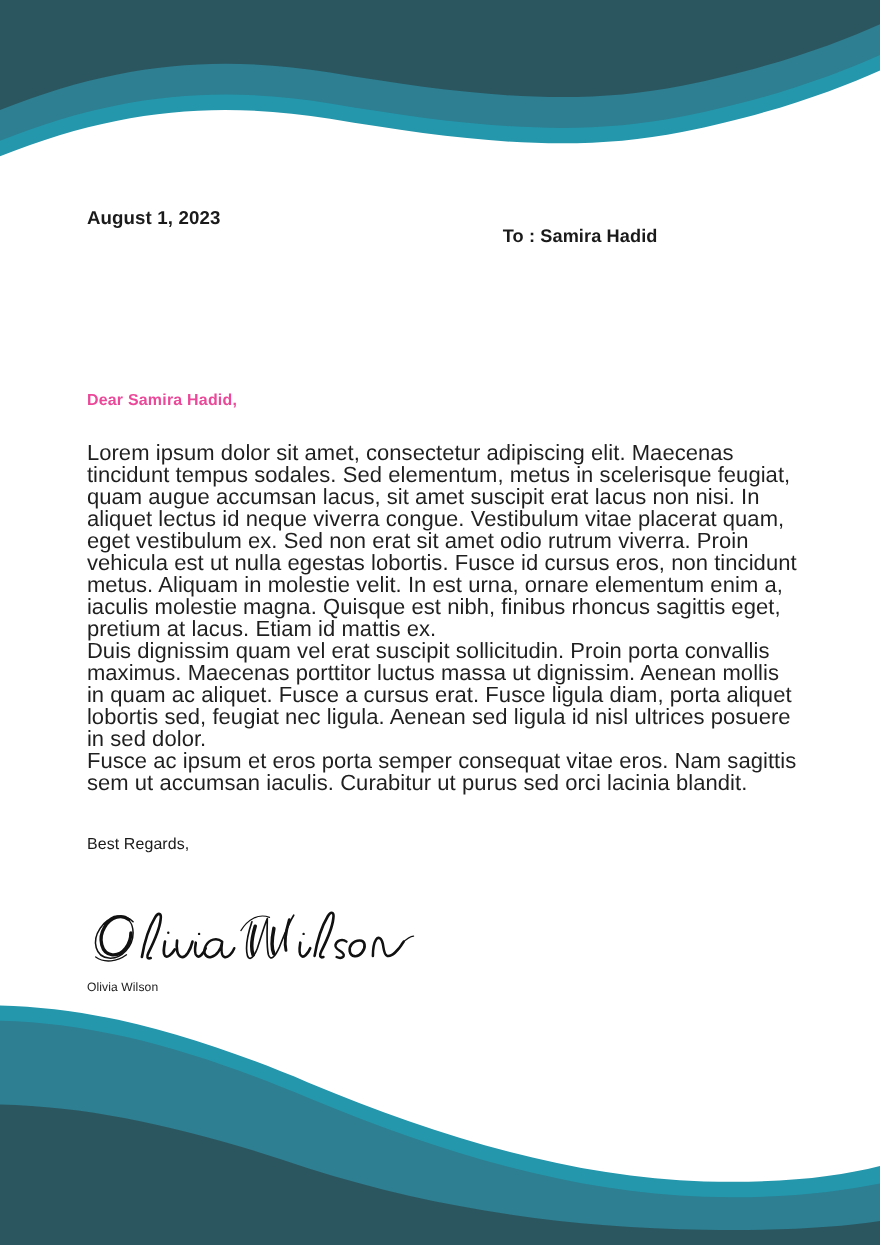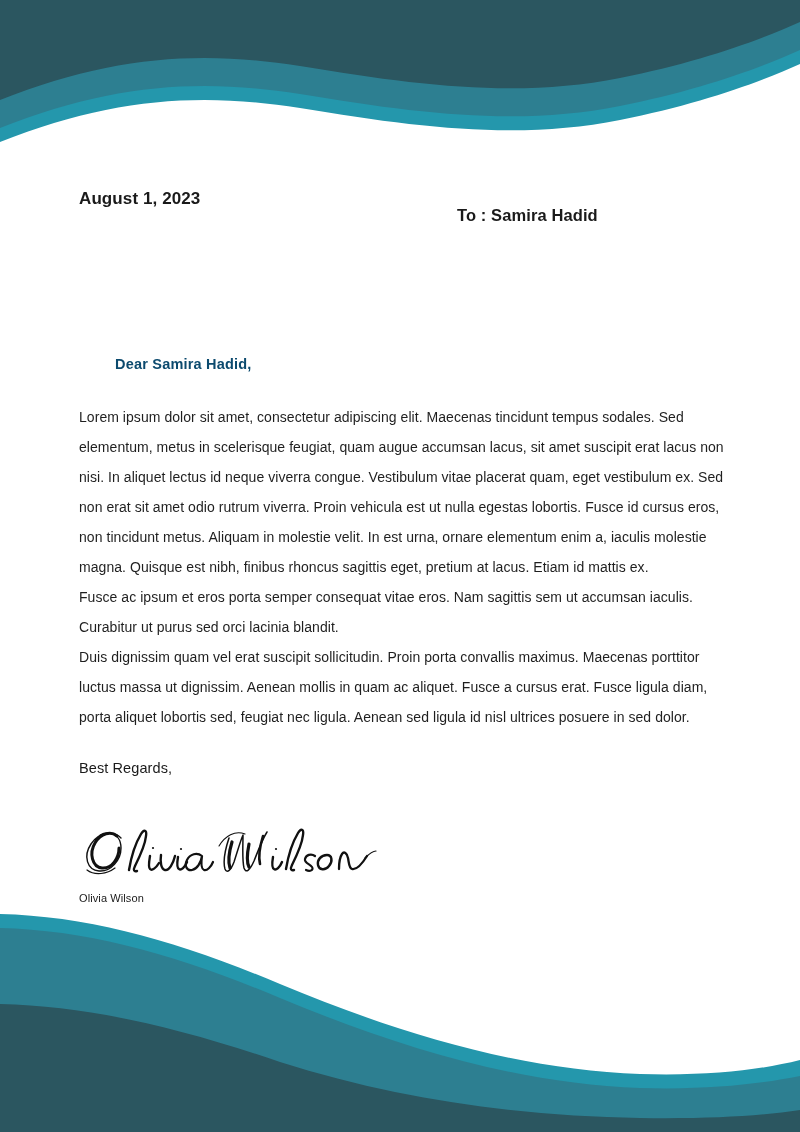--- a/index.html
+++ b/index.html
@@ -75,29 +75,28 @@
     white-space: normal;
     margin-top: 16px;
   }
   .salutation {
     position: absolute;
     top: 356px;
     left: 79px;
     font-size: 14.5px;
     font-weight: bold;
     letter-spacing: 0.2px;
-    color: #0c4a6e;
-    margin-left: 36px;
+    color: #ec4899;
   }
   .body-block {
     position: absolute;
     left: 79px;
     width: 648px;
-    font-size: 14px;
-    line-height: 30px;
+    font-size: 20px;
+    line-height: 20px;
     color: #1f1f1f;
     letter-spacing: 0.05px;
   }
   .para-1 { top: 402px; }
   .para-2 { top: 582px; }
   .para-2 p { margin: 0; }
   .para-1 p { margin: 0; }
 
   .closing {
     position: absolute;
@@ -144,22 +143,22 @@
       </div>
     </div>
 
     <div class="salutation">Dear Samira Hadid,</div>
 
     <div class="body-block para-1">
       <p>Lorem ipsum dolor sit amet, consectetur adipiscing elit. Maecenas tincidunt tempus sodales. Sed elementum, metus in scelerisque feugiat, quam augue accumsan lacus, sit amet suscipit erat lacus non nisi. In aliquet lectus id neque viverra congue. Vestibulum vitae placerat quam, eget vestibulum ex. Sed non erat sit amet odio rutrum viverra. Proin vehicula est ut nulla egestas lobortis. Fusce id cursus eros, non tincidunt metus. Aliquam in molestie velit. In est urna, ornare elementum enim a, iaculis molestie magna. Quisque est nibh, finibus rhoncus sagittis eget, pretium at lacus. Etiam id mattis ex.</p>
     </div>
 
     <div class="body-block para-2">
+      <p>Duis dignissim quam vel erat suscipit sollicitudin. Proin porta convallis maximus. Maecenas porttitor luctus massa ut dignissim. Aenean mollis in quam ac aliquet. Fusce a cursus erat. Fusce ligula diam, porta aliquet lobortis sed, feugiat nec ligula. Aenean sed ligula id nisl ultrices posuere in sed dolor.</p>
       <p>Fusce ac ipsum et eros porta semper consequat vitae eros. Nam sagittis sem ut accumsan iaculis. Curabitur ut purus sed orci lacinia blandit.</p>
-      <p>Duis dignissim quam vel erat suscipit sollicitudin. Proin porta convallis maximus. Maecenas porttitor luctus massa ut dignissim. Aenean mollis in quam ac aliquet. Fusce a cursus erat. Fusce ligula diam, porta aliquet lobortis sed, feugiat nec ligula. Aenean sed ligula id nisl ultrices posuere in sed dolor.</p>
     </div>
 
     <div class="closing">Best Regards,</div>
 
     <div class="signature">
       <svg width="300" height="56" viewBox="0 0 300 56">
         <g fill="none" stroke="#111111" stroke-linecap="round" stroke-linejoin="round">
 
           <path d="M44,14 C36,6 22,8 14,20 C6,32 10,46 22,47 C34,48 44,36 44,24 C44,16 40,10 32,9 C26,8 20,12 18,18" stroke-width="1.4"></path>
           <path d="M40,12 C34,7 24,9 18,19 C12,29 15,43 25,44 C35,45 42,34 42,24" stroke-width="3"></path>

